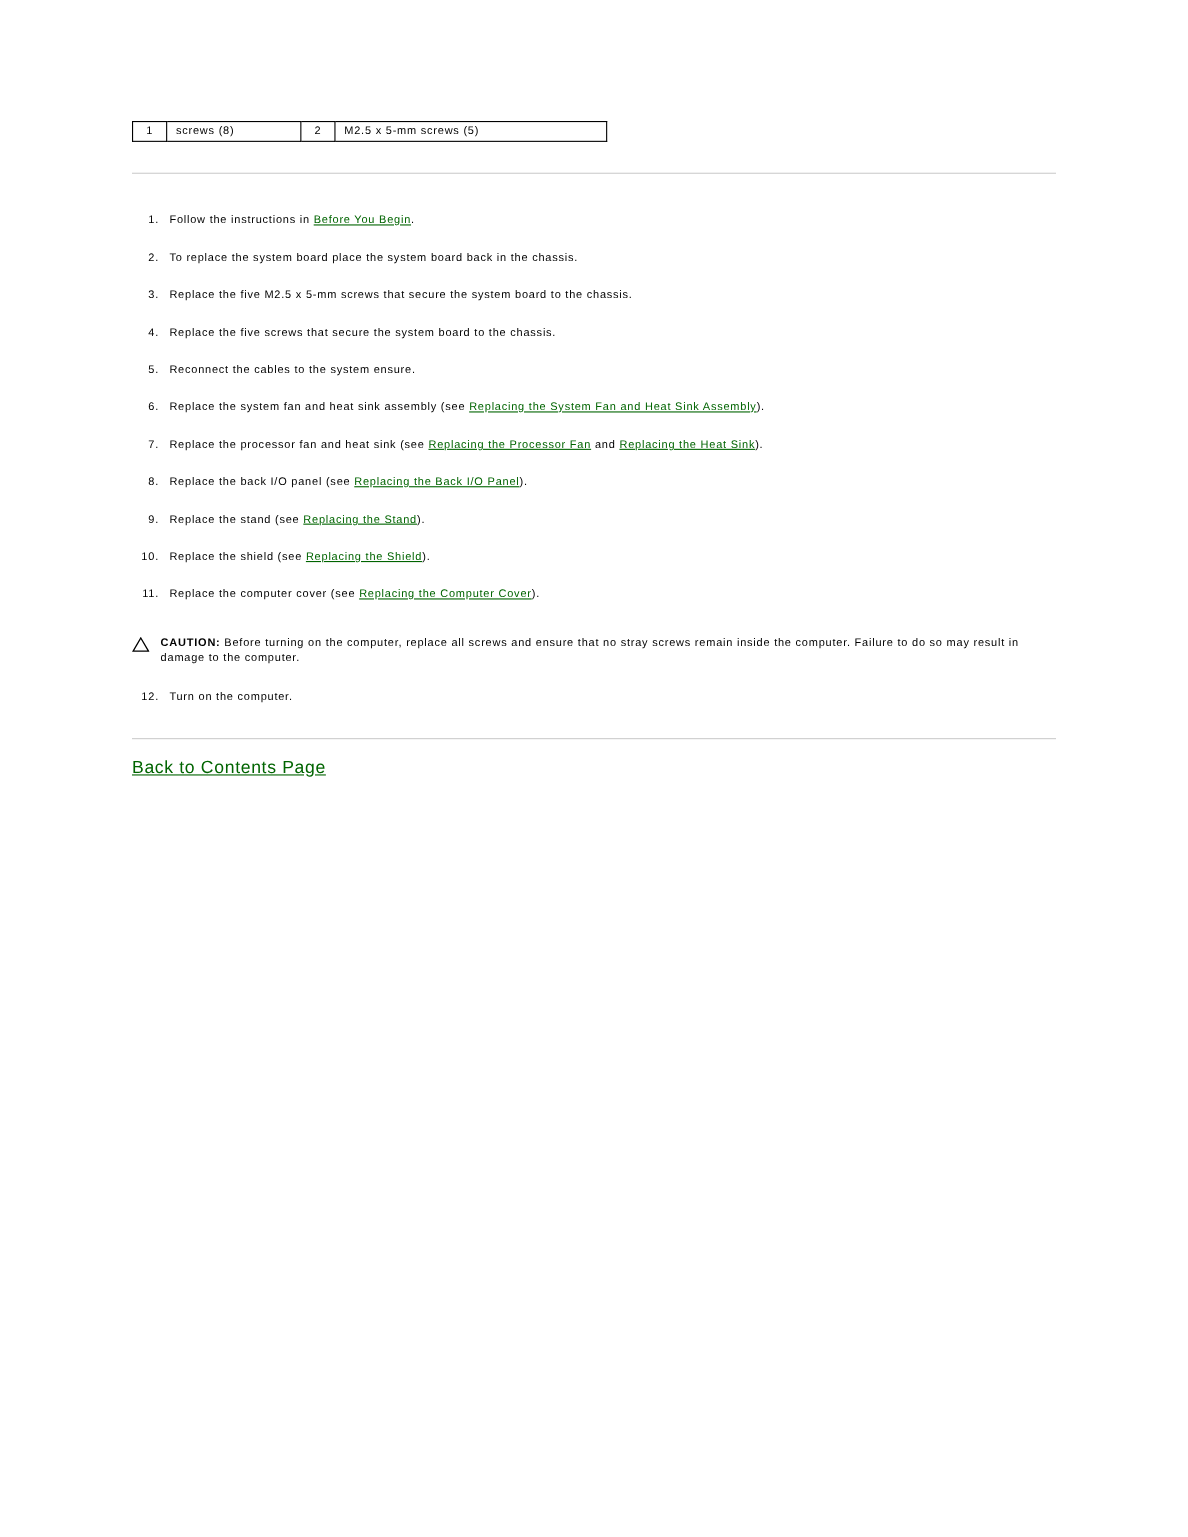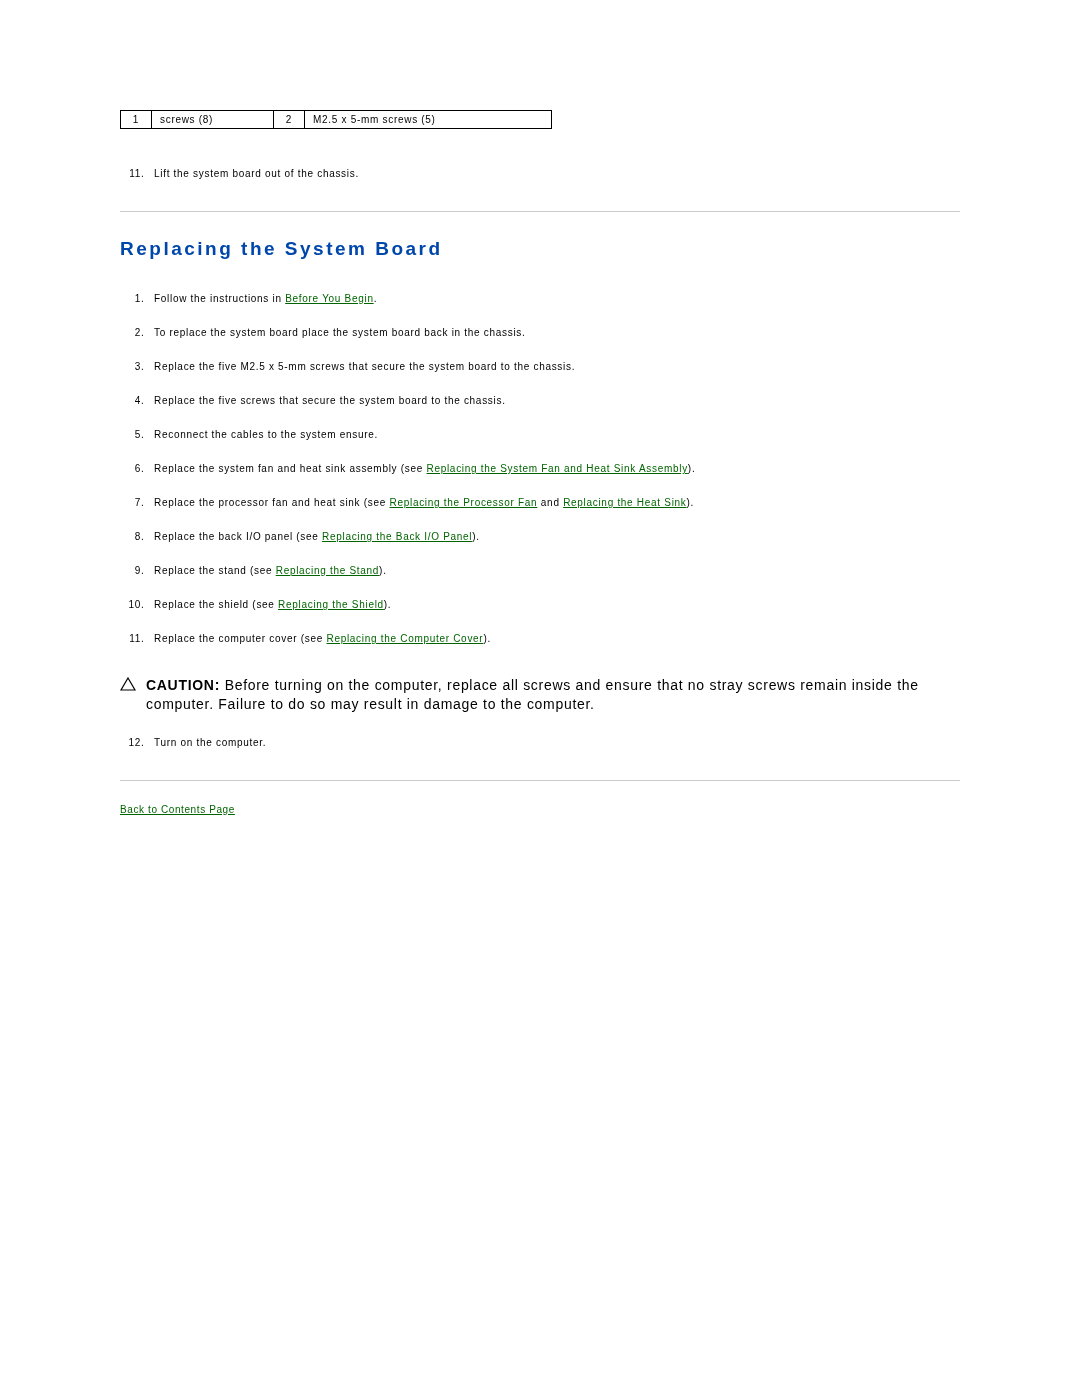--- a/index.html
+++ b/index.html
@@ -80,29 +80,29 @@
     border-radius: 2px;
     display: flex;
     align-items: center;
     justify-content: flex-end;
     flex: none;
     margin-top: 0;
     margin-left: 24px;
   }
   .note-icon svg { display:block; }
   .alert-text {
-    font-size: 14px;
+    font-size: 10px;
     letter-spacing: 0.7px;
     line-height: 1.35;
   }
   .caution-label, .note-label {
     font-weight: bold;
   }
   .back-link {
-    font-size: 10px;
+    font-size: 16px;
     letter-spacing: 0.6px;
     color: #006400;
     text-decoration: underline;
   }
 </style>
 </head>
 <body>
 
 <div class="page">
 
@@ -110,27 +110,23 @@
     <tbody>
         <tr>
       <td class="callout-num">1</td>
       <td class="callout-desc1">screws (8)</td>
       <td class="callout-num">2</td>
       <td class="callout-desc2">M2.5 x 5-mm screws (5)</td>
     </tr>
   </tbody>
     </table>
 
-  <ol class="steps" start="11">
-    <li>Lift the system board out of the chassis.</li>
-  </ol>
 
   <hr class="sep">
 
-  <h2 class="section">Replacing the System Board</h2>
 
   <ol class="steps">
     <li><span>Follow the instructions in </span><a class="doc-link" href="#">Before You Begin</a><span>.</span></li>
     <li>To replace the system board place the system board back in the chassis.</li>
     <li>Replace the five M2.5 x 5-mm screws that secure the system board to the chassis.</li>
     <li>Replace the five screws that secure the system board to the chassis.</li>
     <li>Reconnect the cables to the system ensure.</li>
     <li><span>Replace the system fan and heat sink assembly (see </span><a class="doc-link" href="#">Replacing the System Fan and Heat Sink Assembly</a><span>).</span></li>
     <li><span>Replace the processor fan and heat sink (see </span><a class="doc-link" href="#">Replacing the Processor Fan</a><span> and </span><a class="doc-link" href="#">Replacing the Heat Sink</a><span>).</span></li>
     <li><span>Replace the back I/O panel (see </span><a class="doc-link" href="#">Replacing the Back I/O Panel</a><span>).</span></li>

